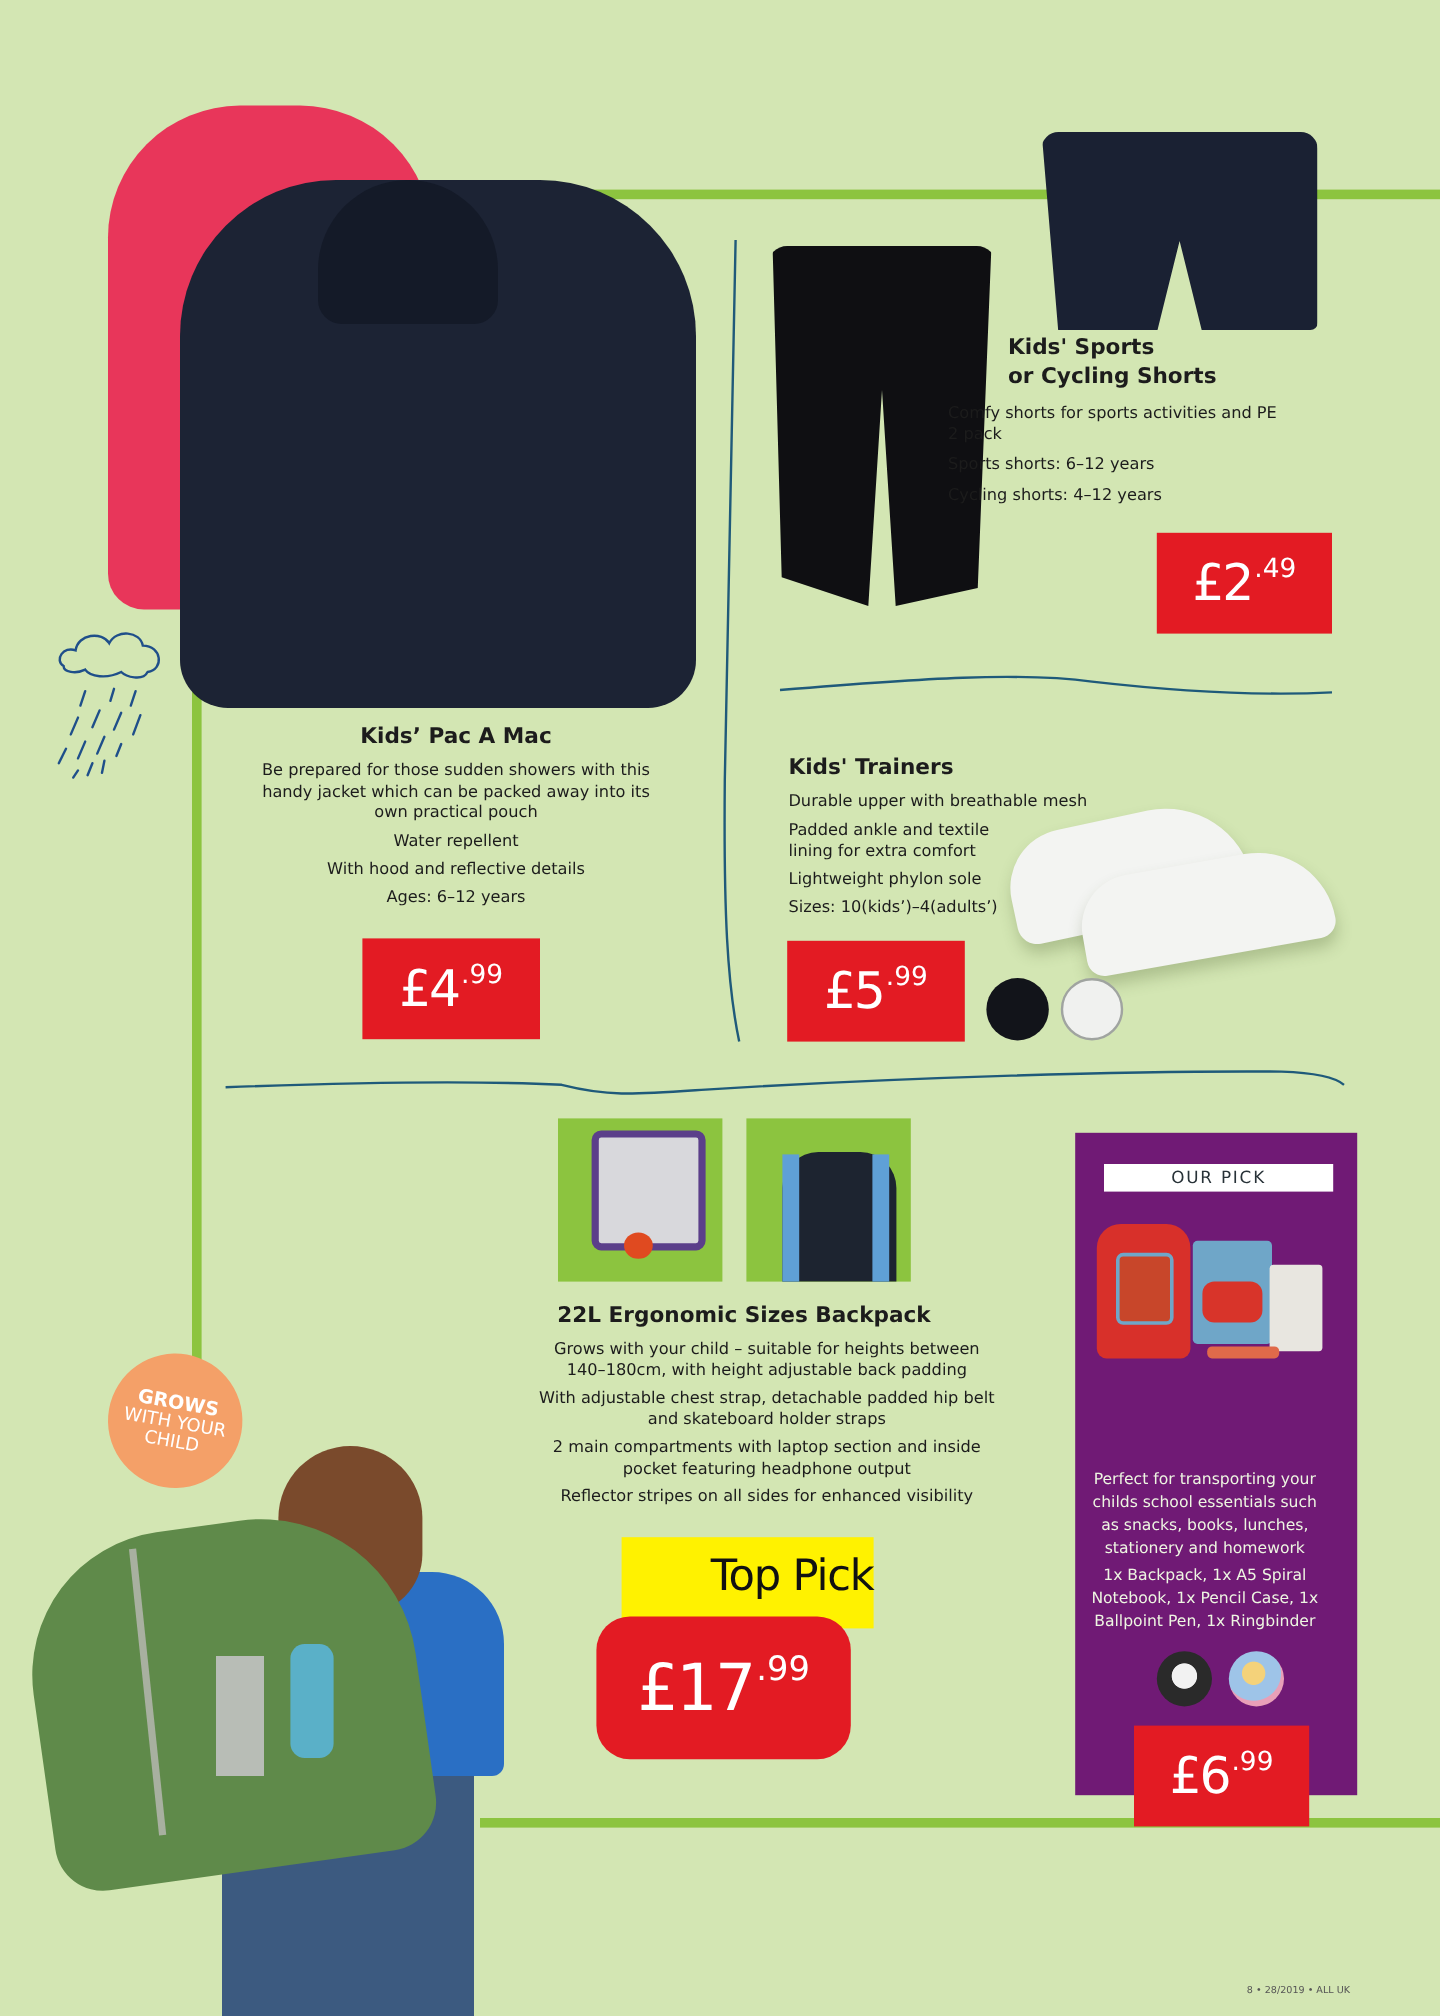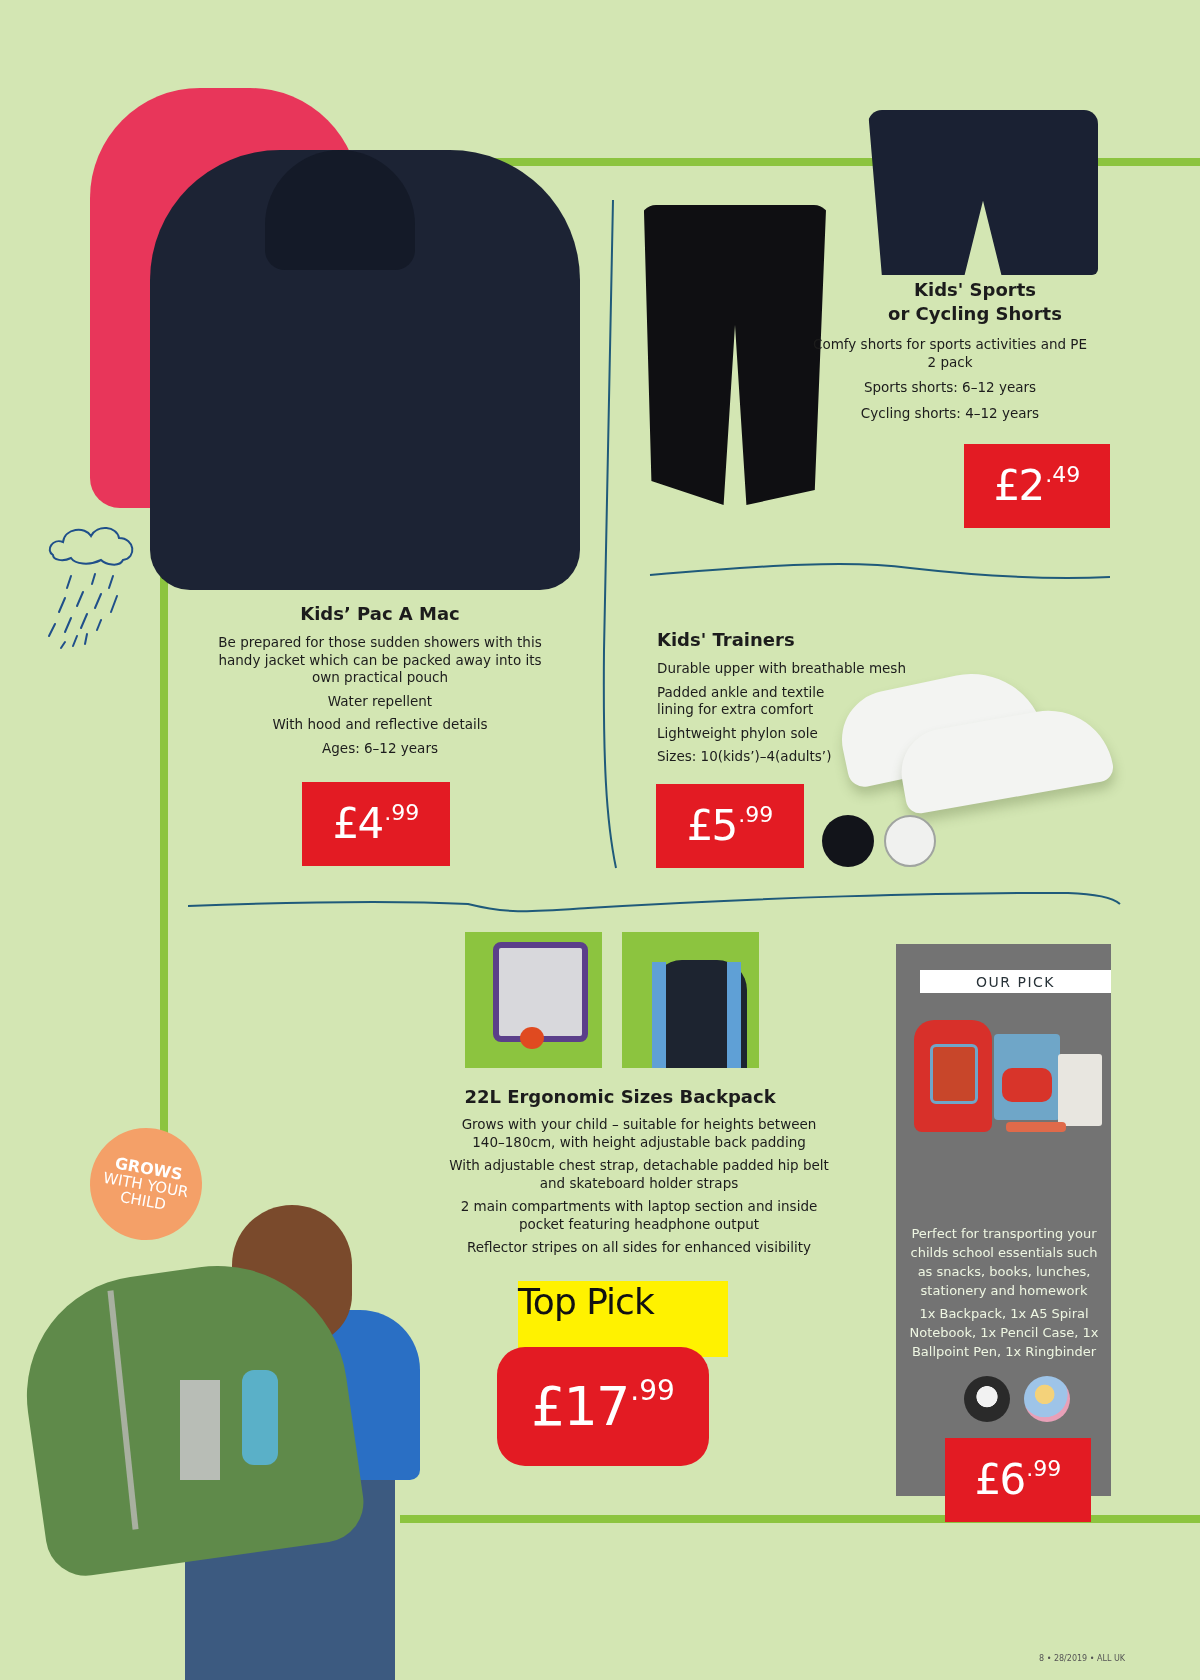--- a/index.html
+++ b/index.html
@@ -18,21 +18,21 @@
   .frame-v { position: absolute; width: 8px; background: #8cc43f; }
 
   
   svg.doodle { position: absolute; overflow: visible; }
 
   
   .title { font-weight: bold; font-size: 18px; line-height: 24px; }
   .desc { font-size: 13.5px; line-height: 17.5px; }
   .desc p { margin-bottom: 6px; }
   .center { text-align: center; }
-  .right { text-align: center; }
+  .right { text-align: left; }
 
   
   .price {
     position: absolute;
     background: #e31b23;
     color: #fff;
     display: flex; align-items: center; justify-content: center;
     font-family: "DejaVu Sans", sans-serif;
   }
   .price .pound { font-size: 42px; line-height: 1; letter-spacing: -2px; }
@@ -67,33 +67,33 @@
   }
   .swatch {
     position: absolute; width: 52px; height: 52px; border-radius: 50%;
   }
 
   .thumb {
     position: absolute; background: #8cc43f;
   }
 
   .ourpick-panel {
-    position: absolute; left: 896px; top: 944px; width: 215px; height: 552px;
-    background: #737373;
+    position: absolute; left: 896px; top: 944px; width: 235px; height: 552px;
+    background: #701a75;
   }
   .ourpick-label {
     position: absolute; left: 24px; top: 26px; width: 191px; height: 23px;
     background: #fff; color: #283238; font-size: 14px; letter-spacing: 1.5px;
     display: flex; align-items: center; justify-content: center;
   }
 
   .top-pick {
     position: absolute; left: 518px; top: 1281px; width: 210px; height: 76px;
-    background: #fff200; display: flex; justify-content: flex-start; align-items: flex-start;
-    padding-top: 0; font-size: 36px; letter-spacing: -1px; color: #111;
+    background: #fff200; display: flex; justify-content: flex-end; align-items: flex-start;
+    padding-top: 12px; font-size: 36px; letter-spacing: -1px; color: #111;
   }
 
   .badge-grows {
     position: absolute; left: 90px; top: 1128px; width: 112px; height: 112px;
     background: #f4a068; border-radius: 50%; color: #fff; text-align: center;
     transform: rotate(10deg);
     display: flex; flex-direction: column; justify-content: center; align-items: center;
   }
   .badge-grows .l1 { font-weight: bold; font-size: 16px; line-height: 17px; }
   .badge-grows .l2, .badge-grows .l3 { font-size: 15px; line-height: 16px; }

